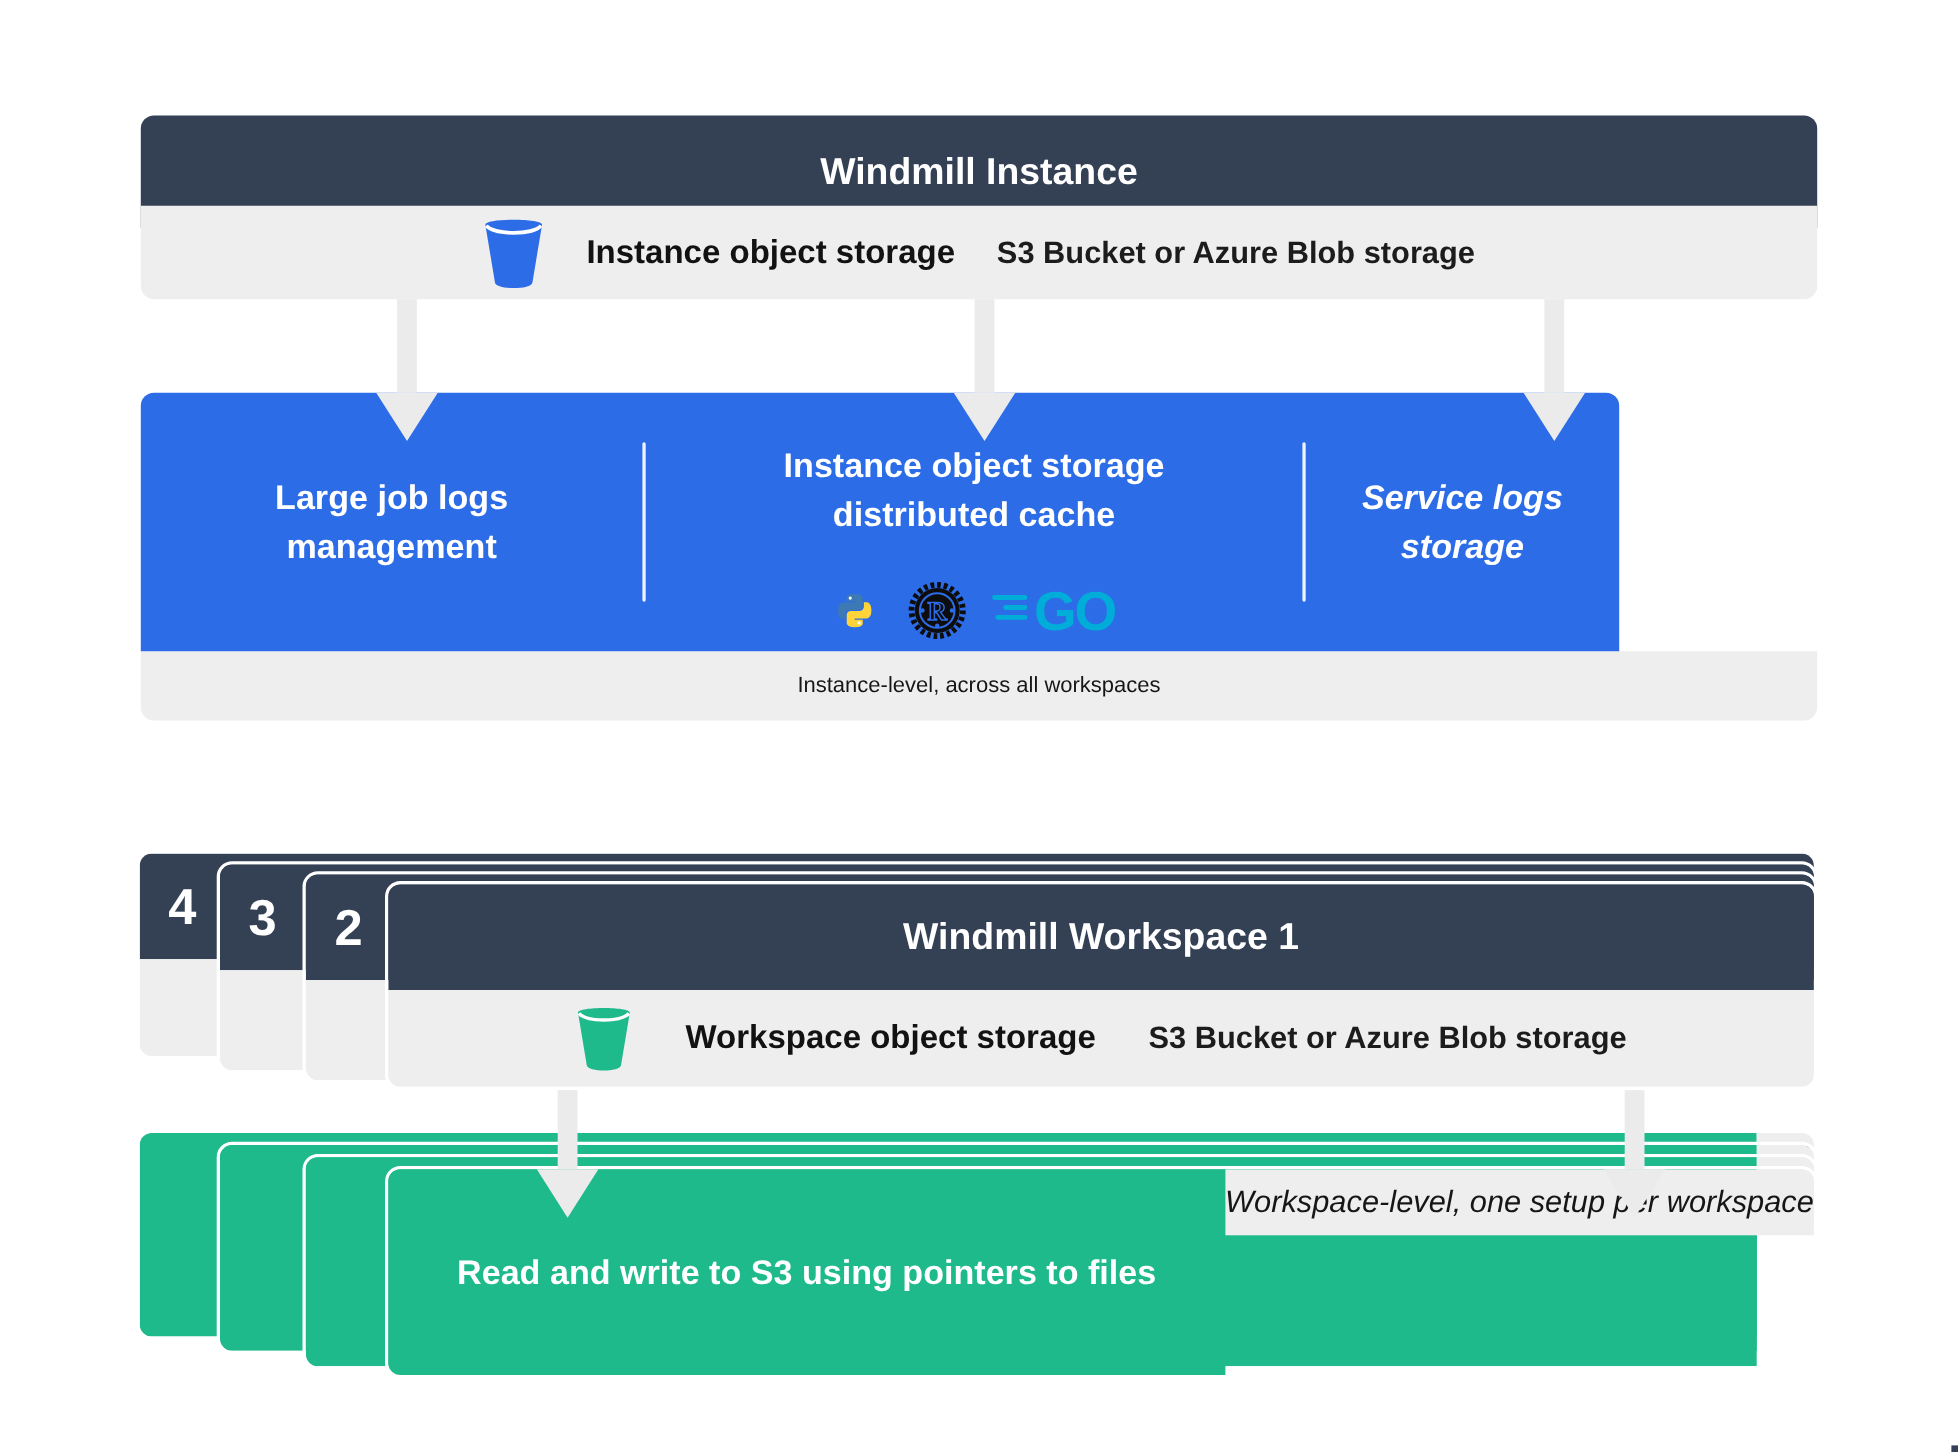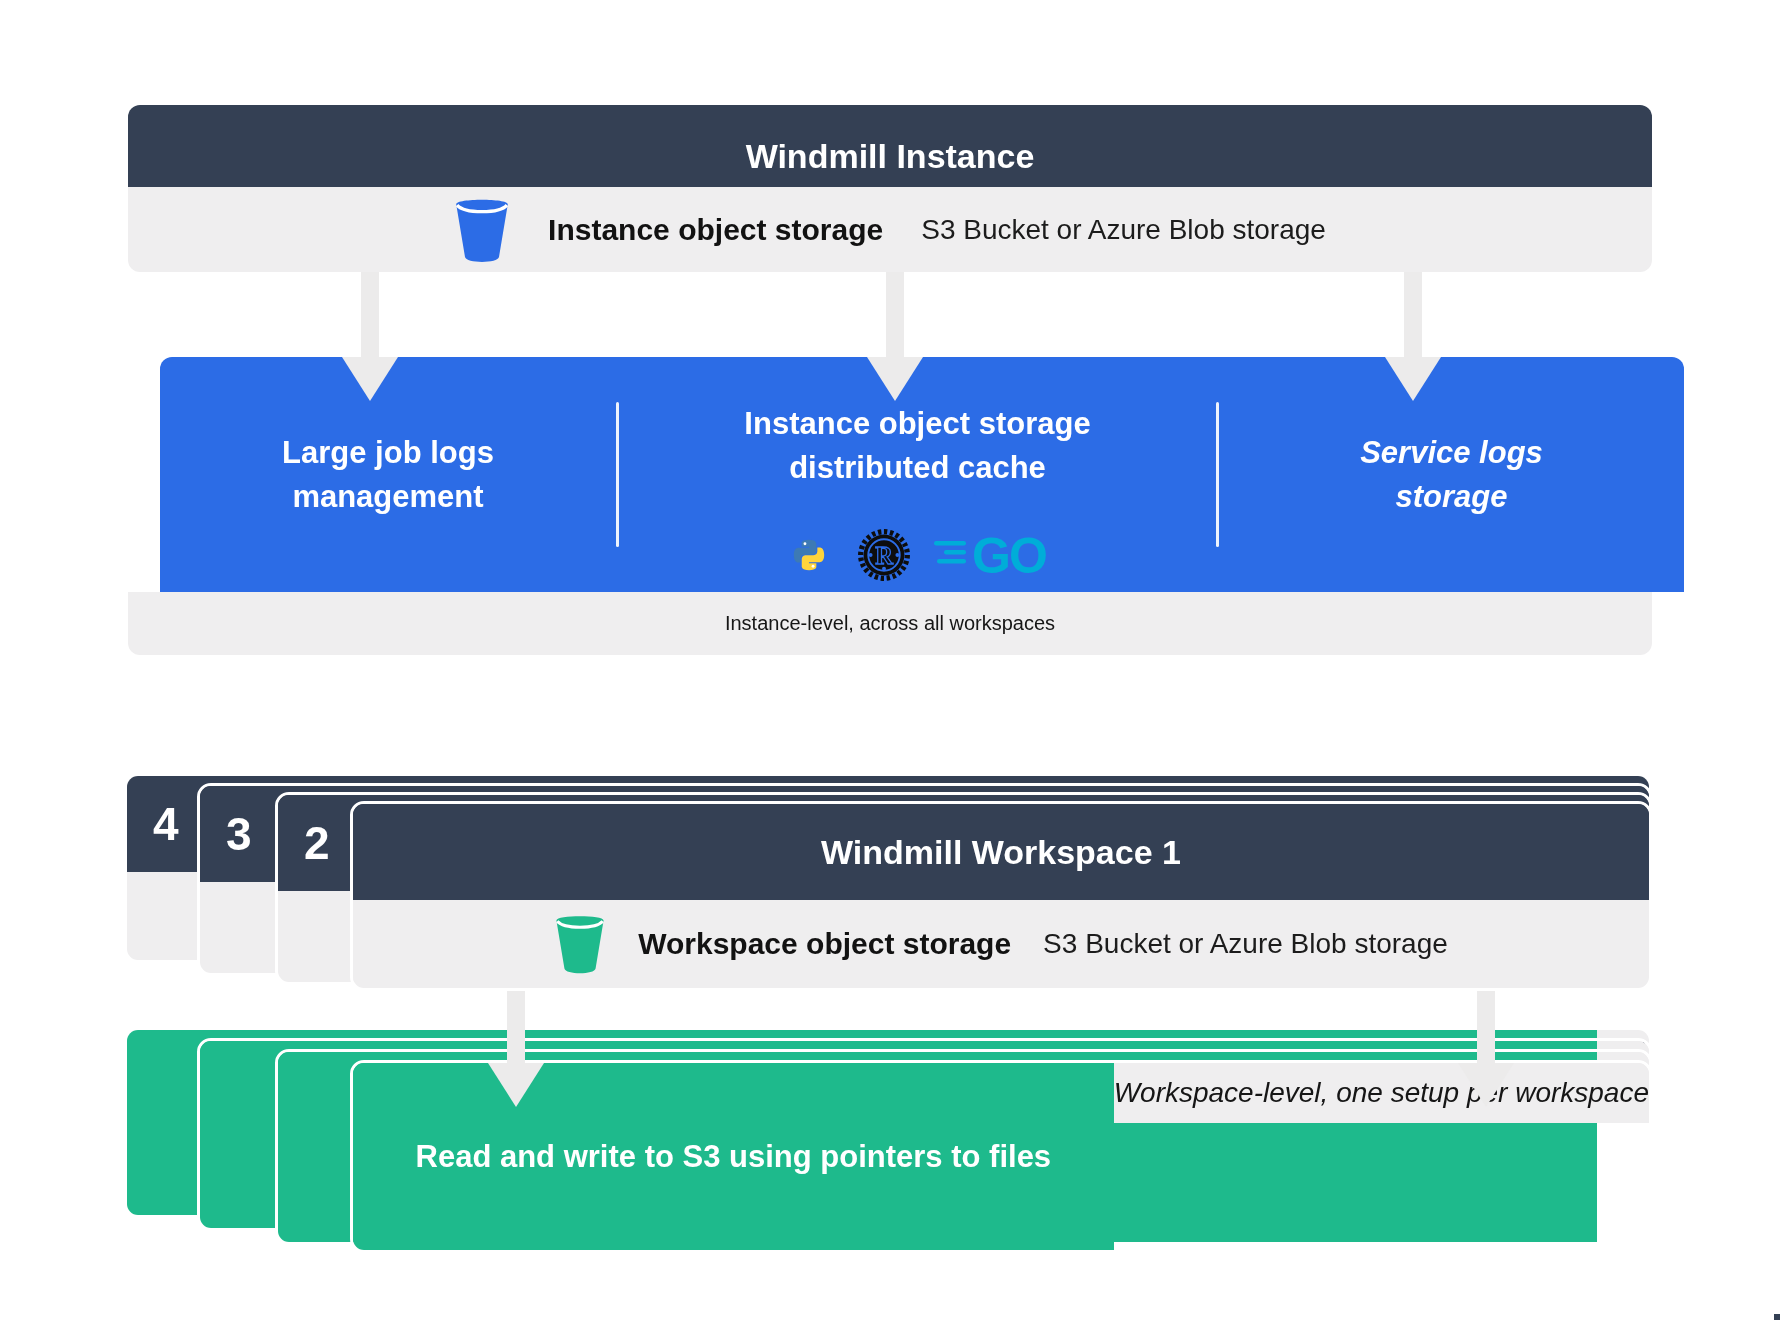--- a/index.html
+++ b/index.html
@@ -7,47 +7,47 @@
           font-family:"Liberation Sans",sans-serif;overflow:hidden;}
   .abs{position:absolute;}
 
   
   .inst-hdr{left:128px;top:85px;width:1524px;height:102px;background:#344054;
             border-radius:12px 12px 0 0;display:flex;align-items:center;justify-content:center;
             color:#fff;font-size:34px;font-weight:700;margin-top:20px;}
   .inst-bar{left:128px;top:187px;width:1524px;height:85px;background:#EFEEEF;
             border-radius:0 0 12px 12px;display:flex;align-items:center;justify-content:center;gap:38px;}
   .lbl-bold{font-size:30px;font-weight:700;color:#121212;}
-  .lbl-reg{font-size:28px;font-weight:400;color:#1c1c1c;}
+  .lbl-reg{font-size:28px;font-weight:700;color:#1c1c1c;}
 
   
   .arrow{position:absolute;width:56px;display:flex;flex-direction:column;align-items:center;z-index:12;}
   .arrow .stem{width:18px;background:#ECEBEB;}
   .arrow .head{width:0;height:0;border-left:28px solid transparent;border-right:28px solid transparent;
                border-top:44px solid #ECEBEB;}
 
   
-  .feature-box{left:128px;top:357px;width:1524px;height:235px;background:#2C6CE6;
-               border-radius:12px 12px 0 0;display:flex;z-index:5;margin-left:32px;}
+  .feature-box{left:128px;top:357px;width:1344px;height:235px;background:#2C6CE6;
+               border-radius:12px 12px 0 0;display:flex;z-index:5;}
   .feat{display:flex;flex-direction:column;align-items:center;justify-content:center;
         color:#fff;font-size:31px;font-weight:700;line-height:44px;text-align:center;position:relative;}
   .vdiv{width:3px;background:rgba(255,255,255,0.92);margin:45px 0;border-radius:2px;}
   .icons-row{position:absolute;bottom:2px;left:0;right:0;display:flex;align-items:center;
              justify-content:center;gap:20px;height:70px;}
   .inst-foot{left:128px;top:592px;width:1524px;height:63px;background:#EFEEEF;
              border-radius:0 0 12px 12px;display:flex;align-items:center;justify-content:center;
              font-size:20px;color:#161616;}
 
   
   .stackcard{position:absolute;border:3px solid #fff;border-radius:14px;overflow:hidden;
              display:flex;flex-direction:column;box-sizing:border-box;}
   .sc-hdr{height:96px;background:#344054;color:#fff;font-size:46px;font-weight:700;
           display:flex;align-items:center;padding-left:26px;flex:0 0 auto;}
   .sc-hdr.centered{justify-content:center;padding-left:0;font-size:34px;}
-  .sc-body{flex:1;background:#EFEEEF;display:flex;align-items:center;justify-content:center;gap:32px;}
+  .sc-body{flex:1;background:#EFEEEF;display:flex;align-items:center;justify-content:center;gap:48px;}
 
   
   .gstack{position:absolute;border:3px solid #fff;border-radius:14px;overflow:hidden;
           display:flex;flex-direction:row;box-sizing:border-box;}
   .g-top{background:#1EBA8C;flex:1;display:flex;align-items:center;justify-content:center;
          color:#fff;font-size:31px;font-weight:700;}
   .g-bot{background:#EFEEEF;color:#344054;font-size:46px;font-weight:700;
          display:flex;align-items:center;padding-left:26px;flex:0 0 auto;}
   .g-bot.centered{justify-content:center;padding-left:0;font-size:28px;font-weight:400;color:#161616;}
 

